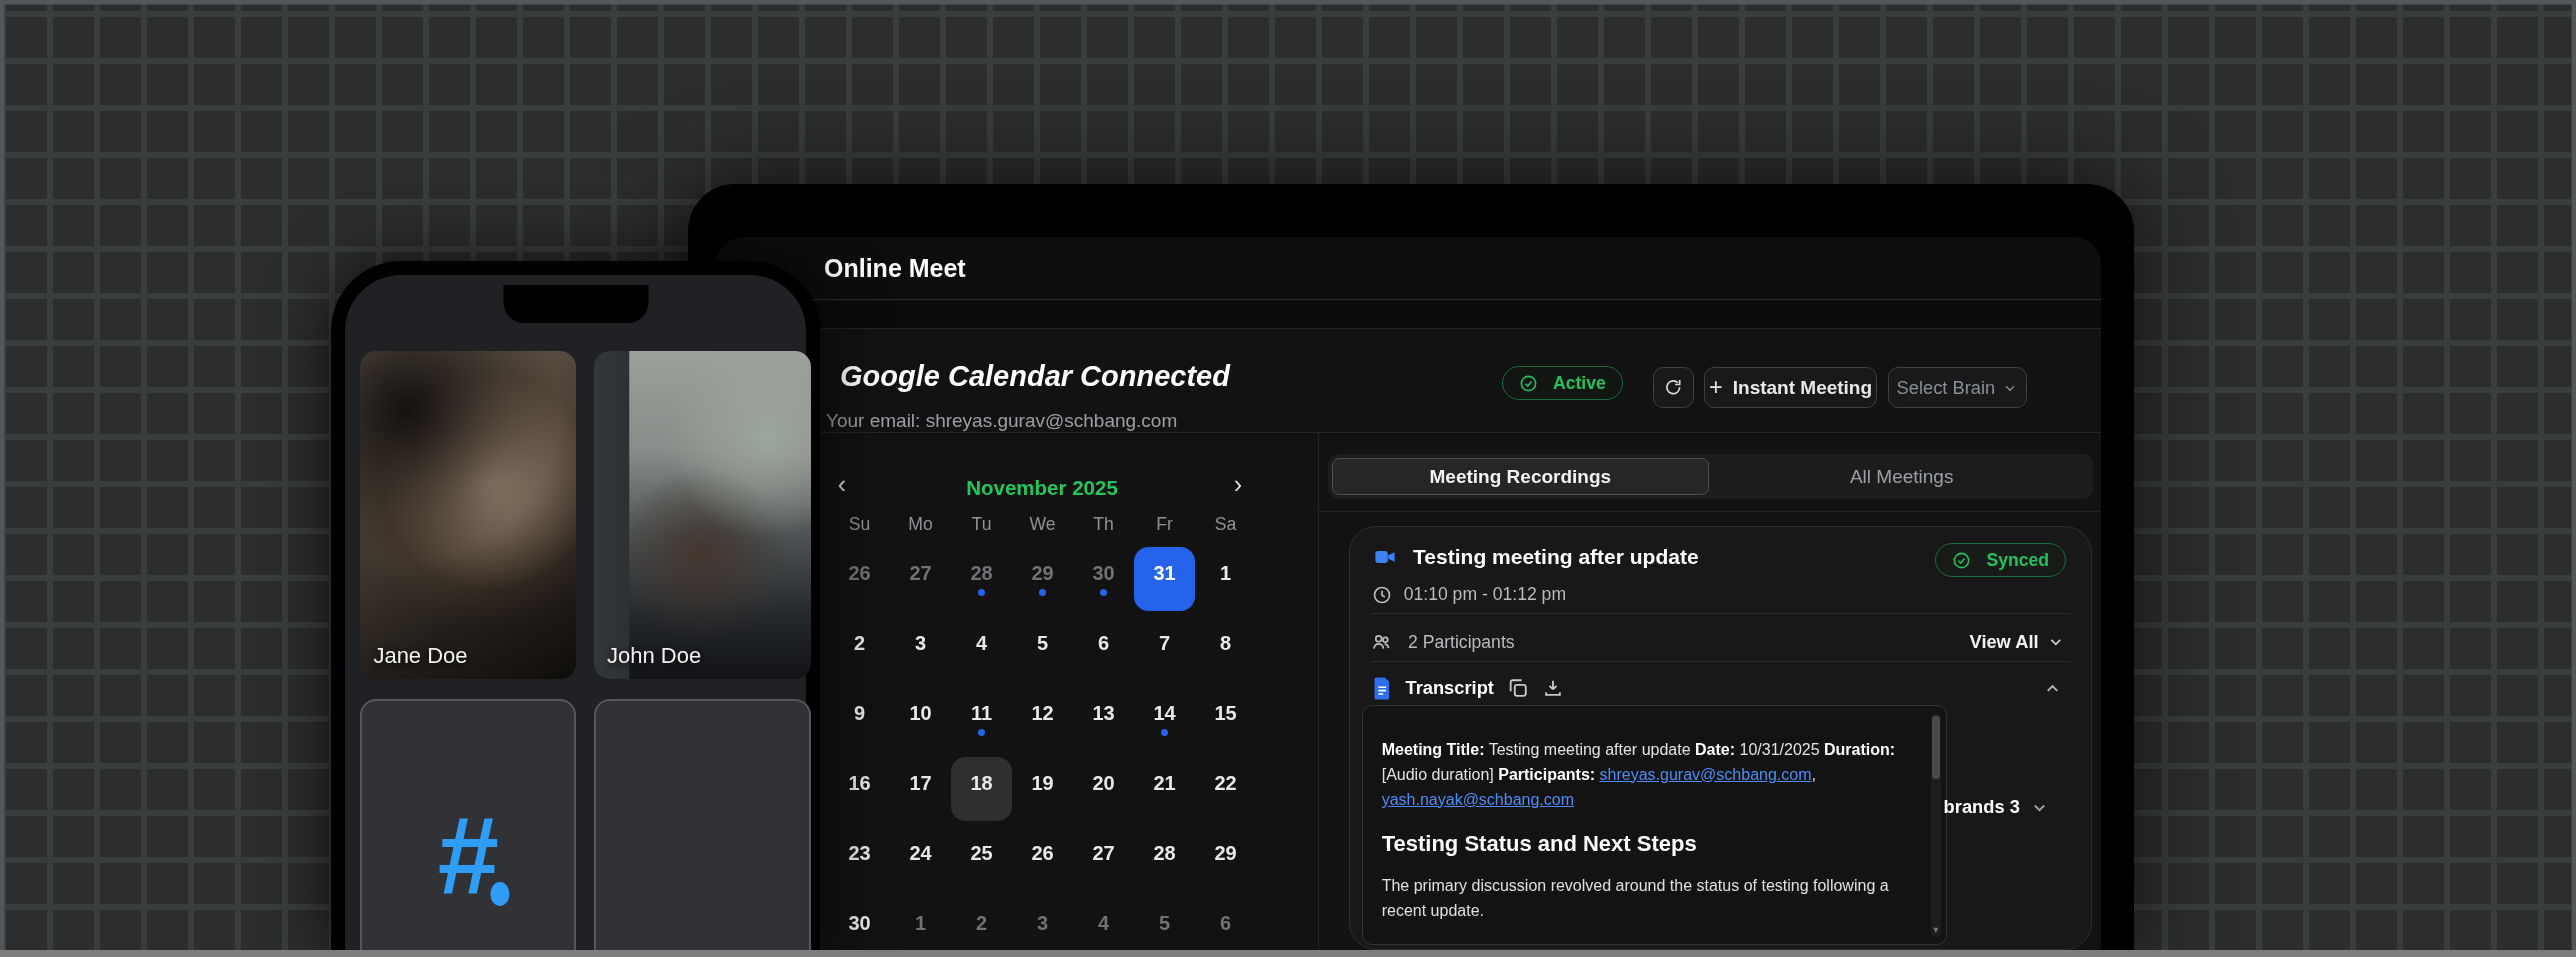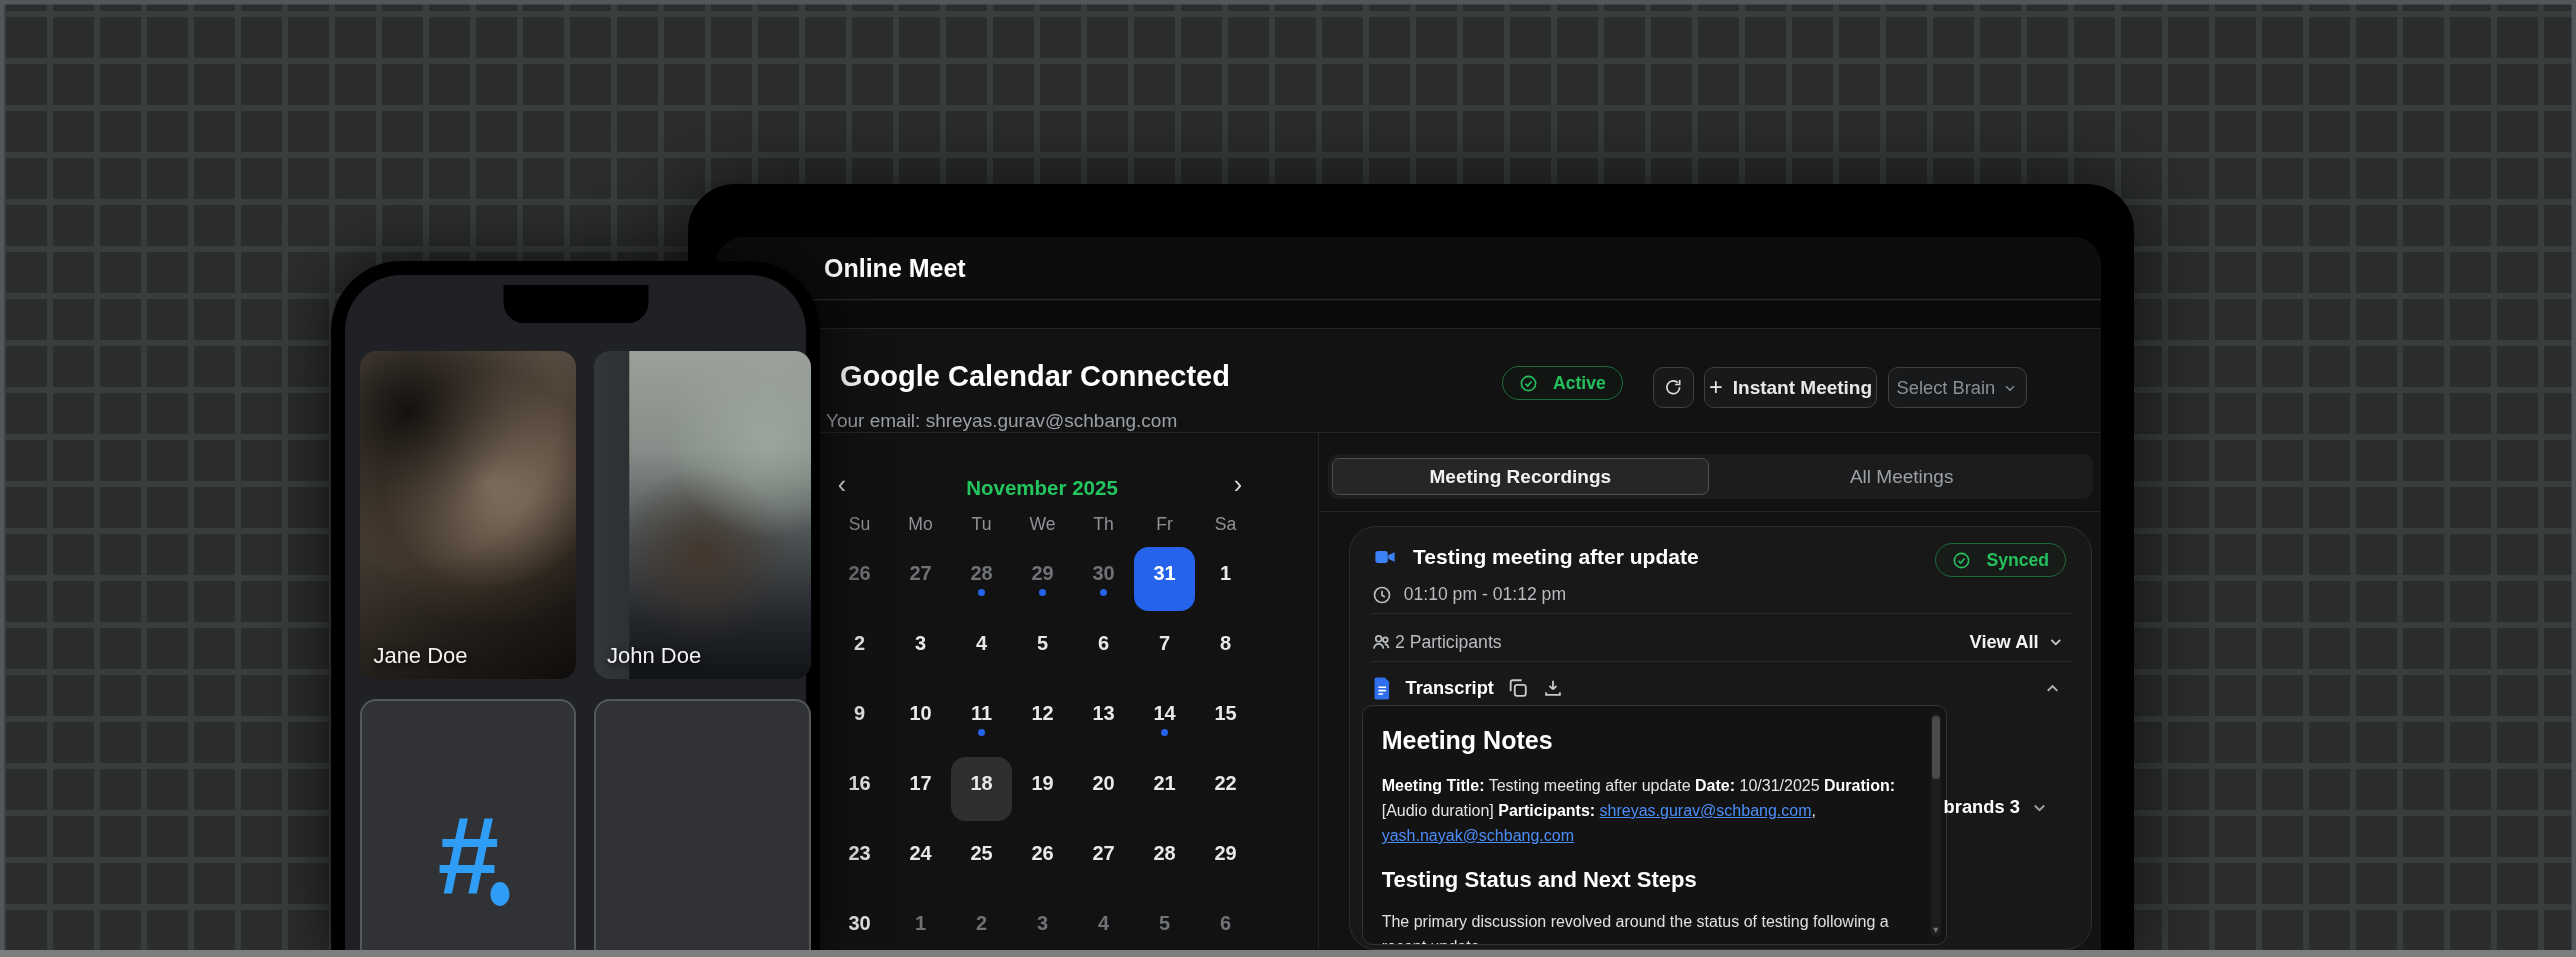--- a/index.html
+++ b/index.html
@@ -14,21 +14,21 @@
 
   
   .tablet{position:absolute;left:688px;top:184px;width:1446px;height:773px;background:#000;
     border-radius:47px 47px 0 0;z-index:10;box-shadow:0 0 88px rgba(0,0,0,.65);}
   .screen{position:absolute;left:28px;top:53px;width:1385px;height:719px;background:#121212;
     border-radius:28px 28px 0 0;overflow:hidden;}
   .app-header{position:absolute;left:0;top:0;width:100%;height:63px;background:#0d0d0d;border-bottom:0.7px solid #2c2c2c;text-align:right;}
   .app-title{position:absolute;left:108px;top:0;line-height:63px;font-size:25px;font-weight:700;color:#fff;}
   .sub-strip{position:absolute;left:0;top:64px;width:100%;height:28px;background:#0b0b0b;border-bottom:0.7px solid #242424;}
 
-  .conn-title{position:absolute;left:124px;top:123px;font-size:29px;font-weight:700;color:#fff;}
+  .conn-title{position:absolute;left:124px;top:123px;font-size:29px;font-weight:700;color:#fff;font-style:italic;}
   .badge{position:absolute;display:inline-flex;align-items:center;gap:15px;height:34px;padding:0 16px;
     border:1.5px solid #1d6b3c;border-radius:17.6px;color:#25c05e;font-size:17.6px;font-weight:700;background:rgba(20,60,35,.12);}
   .badge svg{width:19px;height:19px;}
   .conn-badge{left:786px;top:129px;}
   .email{position:absolute;left:110px;top:173px;font-size:19px;color:#9aa0a6;}
 
   .btn{position:absolute;top:130px;height:41px;border:1.1px solid #3f4042;border-radius:10.2px;background:#18191a;
     display:inline-flex;align-items:center;justify-content:center;gap:10.2px;color:#e8e8e8;cursor:pointer;}
   .btn-refresh{left:937px;width:41px;}
   .btn-refresh svg{width:20.5px;height:20.5px;color:#dcdcdc;}
@@ -70,21 +70,21 @@
   .card{position:absolute;left:633px;top:289px;width:743px;height:424px;background:#181818;
     border:1.1px solid #2e2e2e;border-radius:27px;}
   .card-title-row{position:absolute;left:20.5px;top:17.6px;display:flex;align-items:center;gap:14.6px;}
   .card-title-row svg{width:28px;height:22px;}
   .card-title{font-size:21px;font-weight:700;color:#fff;}
   .card-badge{right:25px;top:16px;position:absolute;left:auto;}
   .time-row{position:absolute;left:22px;top:57px;display:flex;align-items:center;gap:11.7px;color:#b8bcc0;font-size:17.6px;}
   .time-row svg{width:20px;height:20px;color:#b8bcc0;}
   .card-div1{position:absolute;left:20.5px;right:20.5px;top:86px;height:0.7px;background:#2a2a2a;}
   .part-row{position:absolute;left:20.5px;right:26px;top:98px;height:34px;display:flex;align-items:center;}
-  .part-row .pleft{display:flex;align-items:center;gap:4px;color:#b8bcc0;font-size:17.6px;}
+  .part-row .pleft{display:flex;align-items:center;gap:17px;color:#b8bcc0;font-size:17.6px;}
   .part-row svg{width:20.5px;height:20.5px;color:#b8bcc0;}
   .view-all{margin-left:auto;display:flex;align-items:center;gap:8.8px;color:#f2f2f2;font-size:18.3px;font-weight:700;cursor:pointer;}
   .view-all svg{width:17.6px;height:17.6px;color:#d0d0d0;}
   .card-div2{position:absolute;left:20.5px;right:20.5px;top:134px;height:0.7px;background:#2a2a2a;}
   .trans-row{position:absolute;left:22px;right:29px;top:145px;height:32px;display:flex;align-items:center;gap:13px;}
   .trans-row .doc{width:20.5px;height:25px;}
   .trans-label{font-size:18.3px;font-weight:700;color:#fff;}
   .mini-icon{width:22px;height:22px;color:#c9c9c9;cursor:pointer;}
   .trans-collapse{margin-left:auto;width:19px;height:19px;color:#b5b5b5;cursor:pointer;}
 
@@ -427,21 +427,20 @@
           <svg class="mini-icon" viewBox="0 0 24 24" fill="none" stroke="currentColor" stroke-width="2">
               <path d="M12 4v9.5m0 0l-3.8-3.8M12 13.5l3.8-3.8"></path>
               <path d="M4.5 16.5v3h15v-3"></path>
             </svg>
           <svg class="trans-collapse" viewBox="0 0 24 24" fill="none" stroke="currentColor" stroke-width="2.4">
               <polyline points="6,15 12,9 18,15"></polyline>
             </svg>
         </div>
 
         <div class="trans-box">
-          <div class="notes-h1">Meeting Notes</div>
           <div class="notes-meta">
             <b>Meeting Title:</b>
             <span>Testing meeting after update</span>
             <b>Date:</b>
             <span>10/31/2025</span>
             <b>Duration:</b>
             <span>[Audio duration]</span>
             <b>Participants:</b>
             <a>shreyas.gurav@schbang.com</a><span>,</span>
             <a>yash.nayak@schbang.com</a>

